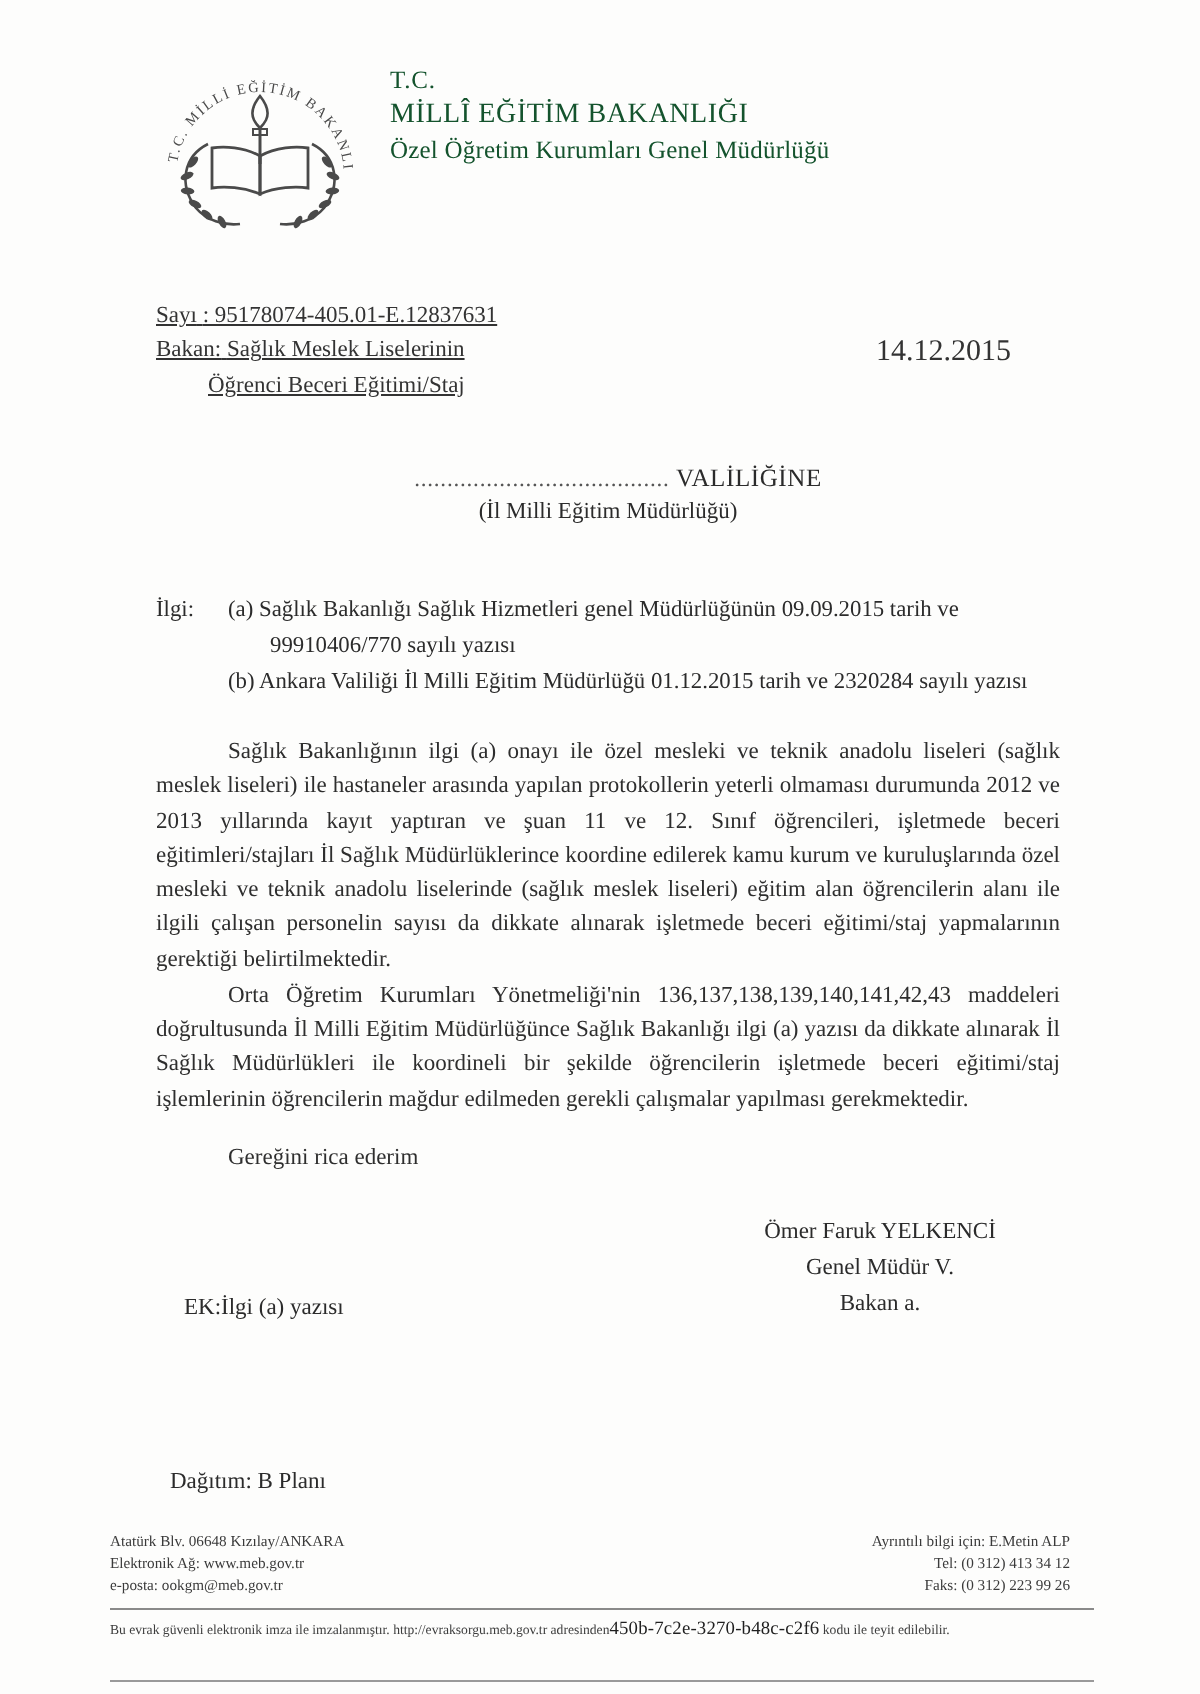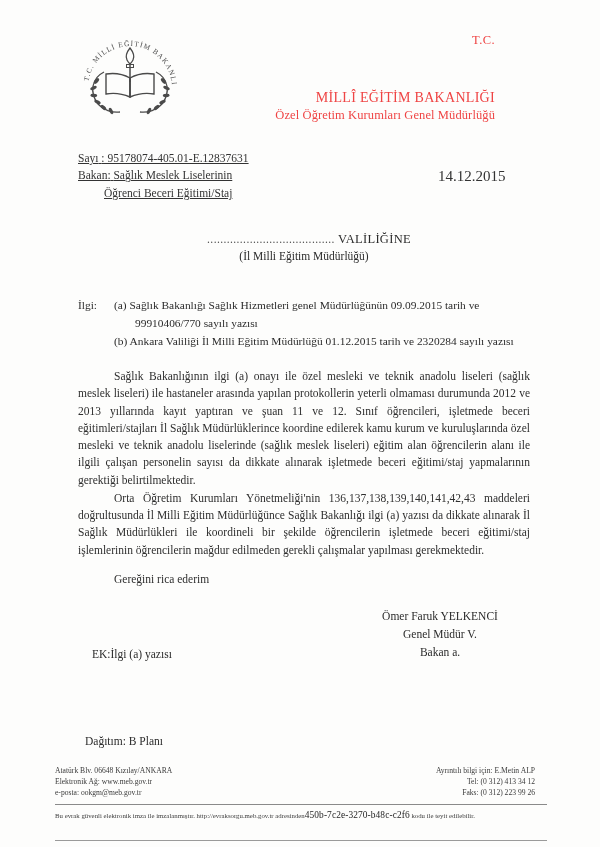--- a/index.html
+++ b/index.html
@@ -39,32 +39,31 @@
     width: 108px;
     height: 100px;
   }
   .emblem svg { display: block; }
 
   .ministry-block {
     position: absolute;
     left: 195px;
     top: 10px;
     width: 300px;
-    text-align: right;
+    text-align: left;
     line-height: 1.32;
-    color: #ef4444;
+    color: #14532d;
   }
   .ministry-block .tc {
     font-size: 12.5px;
     letter-spacing: .4px;
   }
   .ministry-block .ministry {
     font-size: 14px;
     letter-spacing: .3px;
-    margin-top: 40px;
   }
   .ministry-block .dept {
     font-size: 12.5px;
     letter-spacing: .1px;
   }
 
   
   .meta {
     position: absolute;
     left: 78px;

